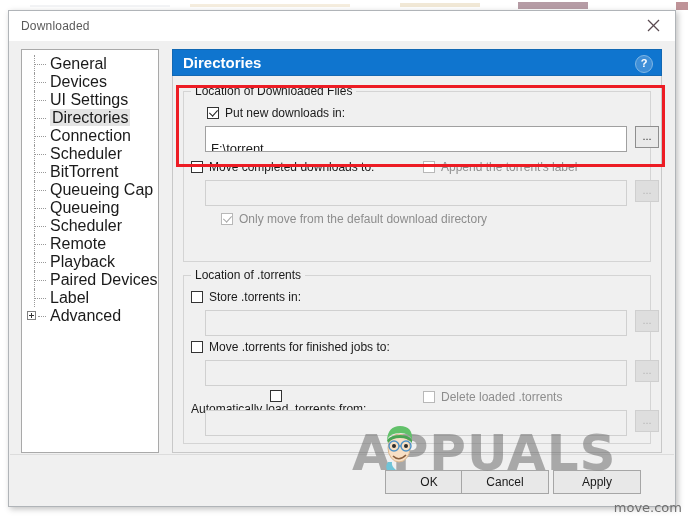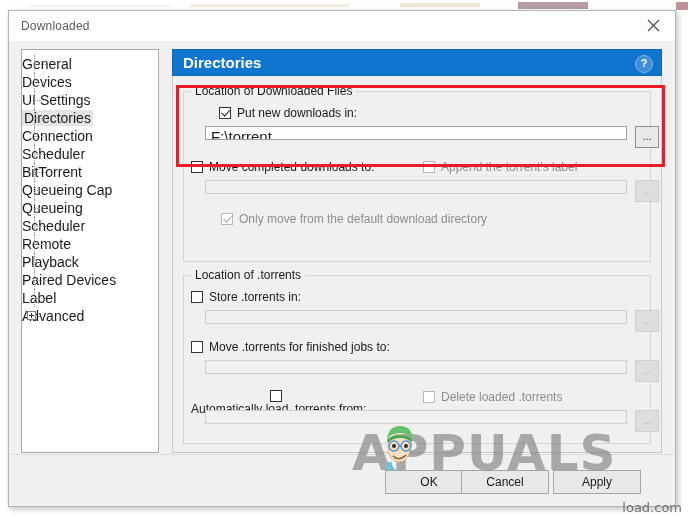--- a/index.html
+++ b/index.html
@@ -106,22 +106,23 @@
     height: 404px;
     background: #ffffff;
     border: 1px solid #a9a9a9;
     box-sizing: border-box;
     overflow: hidden;
   }
   .tree-item {
     position: relative;
     height: 18px;
     line-height: 18px;
-    font-size: 14px;
+    font-size: 16px;
     color: #1a1a1a;
+    padding-left: 28px;
     white-space: nowrap;
     cursor: default;
   }
   .tree-item .dots {
     position: absolute;
     left: 12px;
     top: 9px;
     width: 12px;
     border-top: 1px dotted #999;
   }
@@ -273,26 +274,26 @@
   }
   .cbox.checked.disabled::after {
     border-color: #a8a8a8;
   }
   .cb-row.disabled { color: #8d8d8d; }
 
   
   .txt {
     position: absolute;
     box-sizing: border-box;
-    height: 14px;
+    height: 22px;
     border: 1px solid #a0a0a0;
     background: #ffffff;
-    font-size: 15px;
+    font-size: 13px;
     color: #1a1a1a;
-    padding: 0 5px;
+    padding: 12px 5px;
     line-height: 20px;
     white-space: nowrap;
     overflow: hidden;
   }
   .txt.disabled {
     background: #f0f0f0;
     border-color: #d0d0d0;
     color: #9a9a9a;
   }
 
@@ -507,21 +508,21 @@
         <div class="ptitle">Directories</div>
         <div class="help-icon">?</div>
       </div>
 
       <div class="panel-content">
 
         <div class="group" style="left:10px; top:8px; width:468px; height:178px;">
           <div class="group-frame"></div>
           <div class="group-title">Location of Downloaded Files</div>
 
-          <div class="cb-row" style="left:16px; top:22px;padding-left:20px;">
+          <div class="cb-row" style="left:4px; top:22px;padding-left:20px;">
             <span class="cbox checked"></span>
             <span>Put new downloads in:</span>
           </div>
           <div class="txt" style="left:22px; top:42px; width:422px;">F:\torrent</div>
           <div class="browse" style="left:452px; top:42px;">...</div>
 
           <div class="cb-row" style="left:8px; top:76px;">
             <span class="cbox"></span>
             <span>Move completed downloads to:</span>
           </div>
@@ -590,13 +591,13 @@
   <path d="M5 22 Q6 8 18 8 Q31 8 30 22 Q28 15 18 15 Q8 15 5 22 Z" fill="#62c16a"></path>
   <path d="M5 22 Q9 17 18 17 Q27 17 30 22 L30 25 Q26 20 18 20 Q10 20 6 25 Z" fill="#4aa554"></path>
   <circle cx="12" cy="28" r="5" fill="none" stroke="#4f93c7" stroke-width="1.4"></circle>
   <circle cx="24" cy="28" r="5" fill="none" stroke="#4f93c7" stroke-width="1.4"></circle>
   <line x1="17" y1="28" x2="19" y2="28" stroke="#4f93c7" stroke-width="1.4"></line>
   <circle cx="12" cy="28" r="2" fill="#2b2b2b"></circle>
   <circle cx="24" cy="28" r="2" fill="#2b2b2b"></circle>
   <path d="M11 38 Q17 44 24 37" fill="none" stroke="#8a5f3c" stroke-width="1.6"></path>
   <path d="M6 44 Q3 48 5 52 L14 52 Q9 48 10 44 Z" fill="#6fc4d8"></path>
 </svg>
-<div class="wsxdn">load.com</div>
+<div class="wsxdn">move.com</div>
 
 </body></html>

